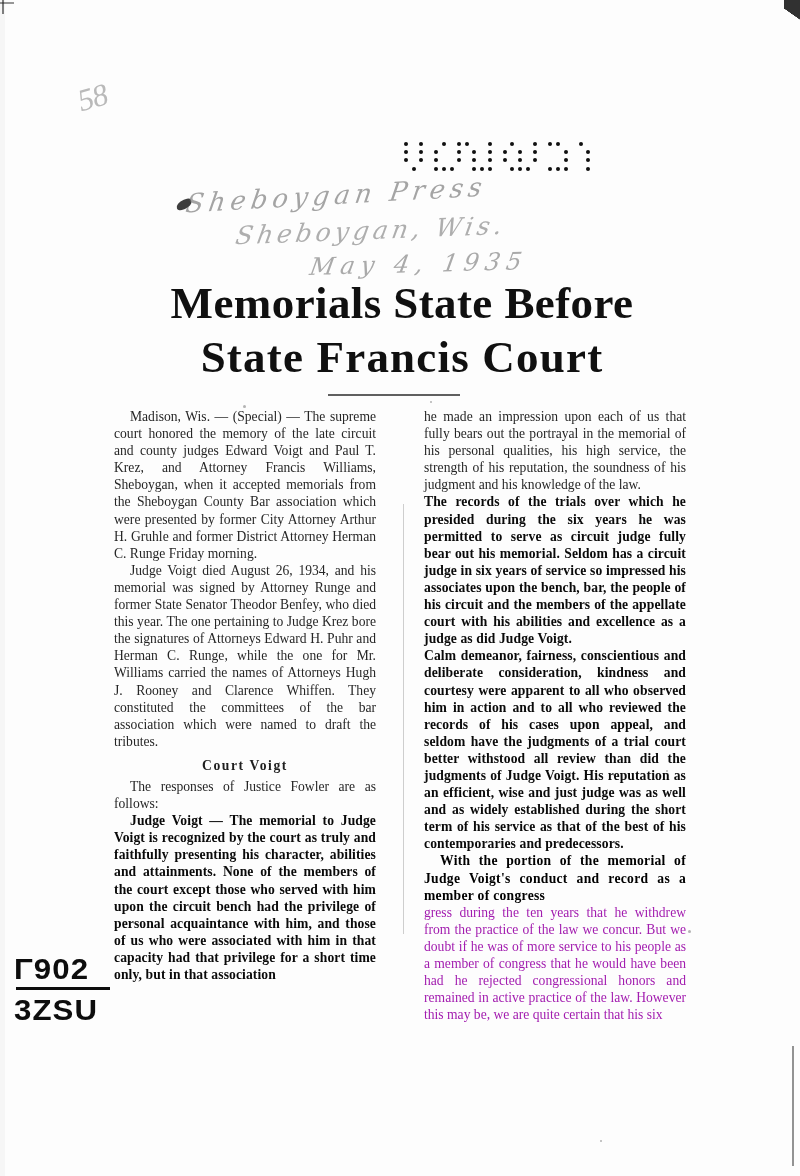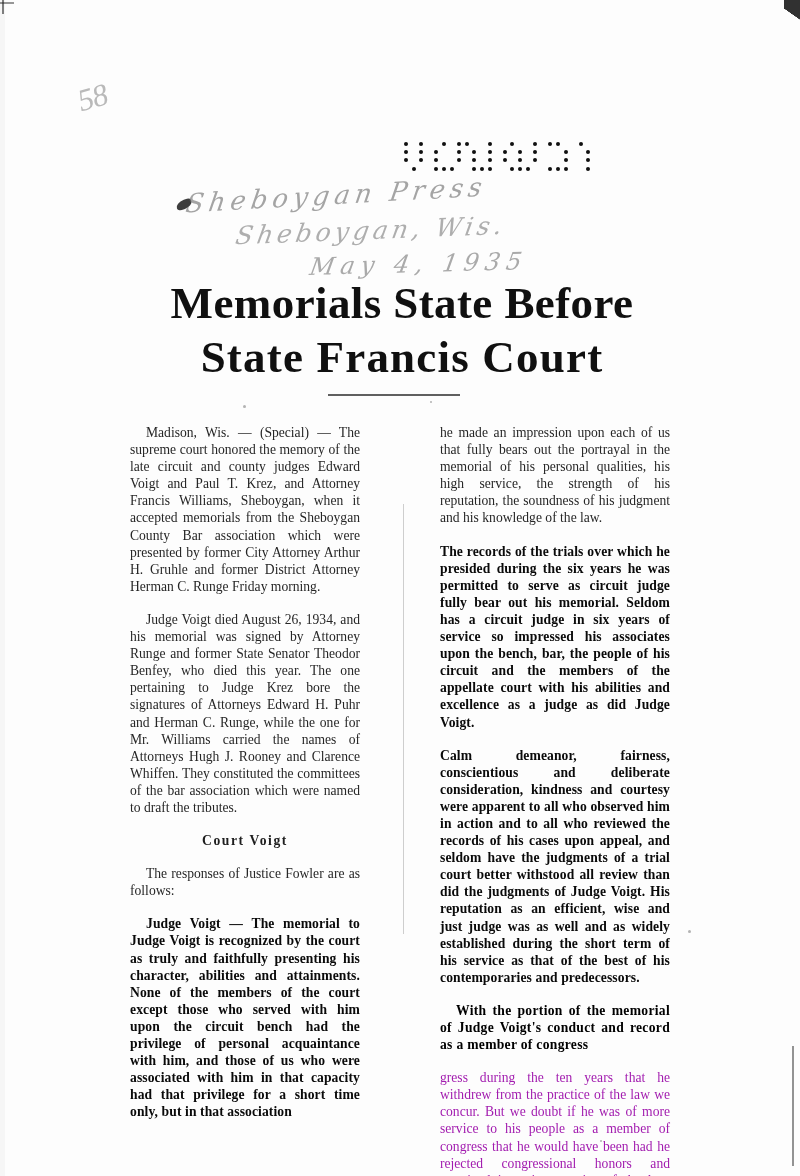--- a/index.html
+++ b/index.html
@@ -147,21 +147,21 @@
 
   .gutter-rule {
     position: absolute;
     left: 289px; top: 96px;
     width: 1px; height: 430px;
     background: #a8a8a8;
     opacity: .55;
   }
 
   .col p {
-    margin: 16px;
+    margin: 0;
     text-indent: 16px;
   }
   .col p.noind { text-indent: 0; }
 
   .subhead {
     text-align: center;
     font-weight: bold;
     font-size: 13.6px;
     margin: 7px 0 4px 0;
     letter-spacing: 1.6px;
@@ -283,20 +283,25 @@
       </div>
     <div class="col col-right" id="col-right">
         <p class="noind ink-mid">he made an impression upon each of us that fully bears out the portrayal in the memorial of his personal qualities, his high service, the strength of his reputation, the soundness of his judgment and his knowledge of the law.</p>
         <p class="noind ink-heavy">The records of the trials over which he presided during the six years he was permitted to serve as circuit judge fully bear out his memorial. Seldom has a circuit judge in six years of service so impressed his associates upon the bench, bar, the people of his circuit and the members of the appellate court with his abilities and excellence as a judge as did Judge Voigt.</p>
         <p class="noind ink-heavy">Calm demeanor, fairness, conscientious and deliberate consideration, kindness and courtesy were apparent to all who observed him in action and to all who reviewed the records of his cases upon appeal, and seldom have the judgments of a trial court better withstood all review than did the judgments of Judge Voigt. His reputation as an efficient, wise and just judge was as well and as widely established during the short term of his service as that of the best of his contemporaries and predecessors.</p>
         <p class="ink-xheavy">With the portion of the memorial of Judge Voigt's conduct and record as a member of congress</p>
         <p class="noind ink-light">gress during the ten years that he withdrew from the practice of the law we concur. But we doubt if he was of more service to his people as a member of congress that he would have been had he rejected congressional honors and remained in active practice of the law. However this may be, we are quite certain that his six</p>
       </div>
   </div>
 
+  <div class="stamp">
+    <div class="s-row">Γ902</div>
+    <div class="s-rule"></div>
+    <div class="s-row">3ZSU</div>
+  </div>
 
   <div class="speck" style="left:243px; top:405px; width:3px; height:3px;"></div>
   <div class="speck" style="left:430px; top:401px; width:2px; height:2px;"></div>
   <div class="speck" style="left:666px; top:770px; width:2px; height:2px;"></div>
   <div class="speck" style="left:688px; top:930px; width:3px; height:3px;"></div>
   <div class="speck" style="left:600px; top:1140px; width:2px; height:2px;"></div>
 
 </div>
 
 </body></html>

